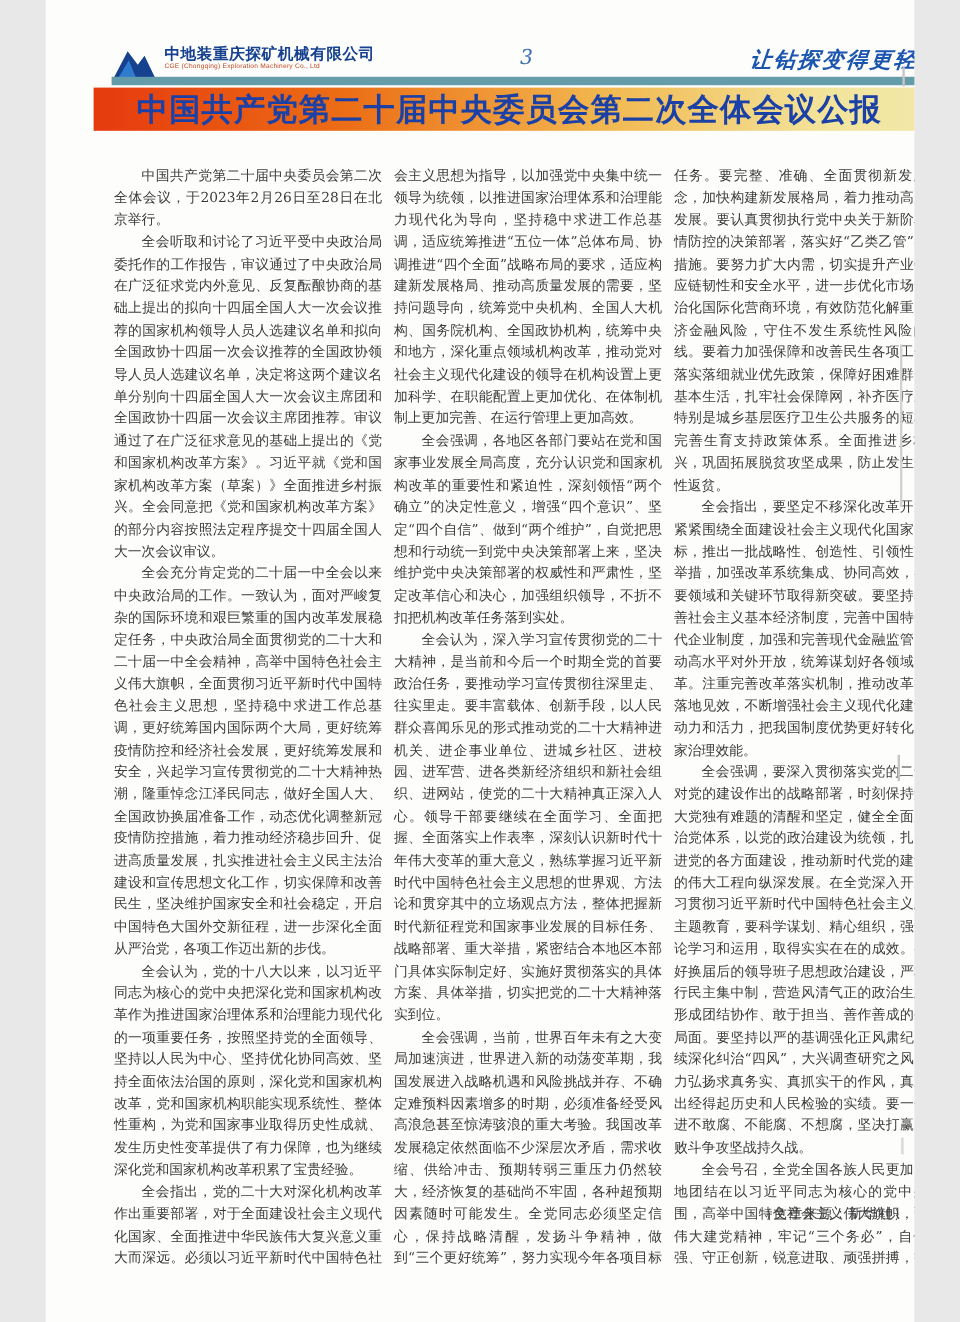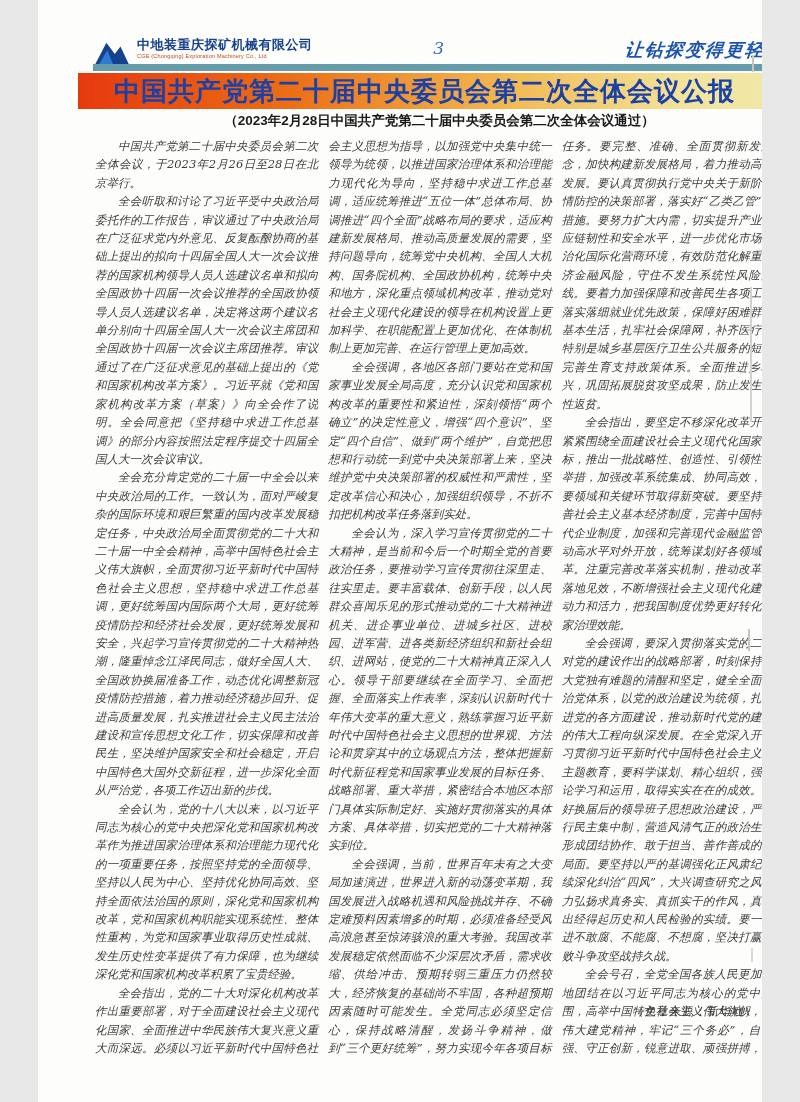--- a/index.html
+++ b/index.html
@@ -52,21 +52,21 @@
     font-family:"Liberation Sans", sans-serif;font-weight:bold;
     font-size:13.5px;color:#1a1a1a;
   }
   
   .article-body{
     position:absolute;top:137px;left:57px;width:690px;height:922px;
     column-count:3;column-gap:10px;
     font-size:11.5px;line-height:18.4px;color:#3b3b3b;
     text-align:justify;
   }
-  .body-para{margin:0;text-indent:2em;word-break:break-all;font-style:italic;}
+  .body-para{margin:0;text-indent:2em;word-break:break-all;}
   .article-source{
     position:absolute;left:57px;width:690px;top:1062px;height:0;
   }
   .source-text{
     position:absolute;right:28px;top:-58px;
     font-size:11.5px;color:#3b3b3b;letter-spacing:1px;
   }
   
   .edge-mark{position:absolute;background:#c6c6c6;}
   .edge-mark.m1{right:8px;top:56px;width:2px;height:16px;}
@@ -93,25 +93,24 @@
     <div class="page-number">3</div>
     <div class="slogan">让钻探变得更轻松</div>
   </div>
 
   <div class="teal-bar"></div>
 
   <div class="title-banner">
     <span class="article-title">中国共产党第二十届中央委员会第二次全体会议公报</span>
   </div>
 
-  <div class="article-subtitle">（2023年2月28日中国共产党第二十届中央委员会第二次全体会议通过）</div>
 
   <div class="article-body">
       <p class="body-para">中国共产党第二十届中央委员会第二次全体会议，于2023年2月26日至28日在北京举行。</p>
-      <p class="body-para">全会听取和讨论了习近平受中央政治局委托作的工作报告，审议通过了中央政治局在广泛征求党内外意见、反复酝酿协商的基础上提出的拟向十四届全国人大一次会议推荐的国家机构领导人员人选建议名单和拟向全国政协十四届一次会议推荐的全国政协领导人员人选建议名单，决定将这两个建议名单分别向十四届全国人大一次会议主席团和全国政协十四届一次会议主席团推荐。审议通过了在广泛征求意见的基础上提出的《党和国家机构改革方案》。习近平就《党和国家机构改革方案（草案）》向全会作了说明。全会同意把《坚持稳中求进工作总基调》的部分内容按照法定程序提交十四届全国人大一次会议审议。</p>
+      <p class="body-para">全会听取和讨论了习近平受中央政治局委托作的工作报告，审议通过了中央政治局在广泛征求党内外意见、反复酝酿协商的基础上提出的拟向十四届全国人大一次会议推荐的国家机构领导人员人选建议名单和拟向全国政协十四届一次会议推荐的全国政协领导人员人选建议名单，决定将这两个建议名单分别向十四届全国人大一次会议主席团和全国政协十四届一次会议主席团推荐。审议通过了在广泛征求意见的基础上提出的《党和国家机构改革方案》。习近平就《党和国家机构改革方案（草案）》全面推进乡村振兴。全会同意把《党和国家机构改革方案》的部分内容按照法定程序提交十四届全国人大一次会议审议。</p>
       <p class="body-para">全会充分肯定党的二十届一中全会以来中央政治局的工作。一致认为，面对严峻复杂的国际环境和艰巨繁重的国内改革发展稳定任务，中央政治局全面贯彻党的二十大和二十届一中全会精神，高举中国特色社会主义伟大旗帜，全面贯彻习近平新时代中国特色社会主义思想，坚持稳中求进工作总基调，更好统筹国内国际两个大局，更好统筹疫情防控和经济社会发展，更好统筹发展和安全，兴起学习宣传贯彻党的二十大精神热潮，隆重悼念江泽民同志，做好全国人大、全国政协换届准备工作，动态优化调整新冠疫情防控措施，着力推动经济稳步回升、促进高质量发展，扎实推进社会主义民主法治建设和宣传思想文化工作，切实保障和改善民生，坚决维护国家安全和社会稳定，开启中国特色大国外交新征程，进一步深化全面从严治党，各项工作迈出新的步伐。</p>
       <p class="body-para">全会认为，党的十八大以来，以习近平同志为核心的党中央把深化党和国家机构改革作为推进国家治理体系和治理能力现代化的一项重要任务，按照坚持党的全面领导、坚持以人民为中心、坚持优化协同高效、坚持全面依法治国的原则，深化党和国家机构改革，党和国家机构职能实现系统性、整体性重构，为党和国家事业取得历史性成就、发生历史性变革提供了有力保障，也为继续深化党和国家机构改革积累了宝贵经验。</p>
       <p class="body-para">全会指出，党的二十大对深化机构改革作出重要部署，对于全面建设社会主义现代化国家、全面推进中华民族伟大复兴意义重大而深远。必须以习近平新时代中国特色社会主义思想为指导，以加强党中央集中统一领导为统领，以推进国家治理体系和治理能力现代化为导向，坚持稳中求进工作总基调，适应统筹推进“五位一体”总体布局、协调推进“四个全面”战略布局的要求，适应构建新发展格局、推动高质量发展的需要，坚持问题导向，统筹党中央机构、全国人大机构、国务院机构、全国政协机构，统筹中央和地方，深化重点领域机构改革，推动党对社会主义现代化建设的领导在机构设置上更加科学、在职能配置上更加优化、在体制机制上更加完善、在运行管理上更加高效。</p>
       <p class="body-para">全会强调，各地区各部门要站在党和国家事业发展全局高度，充分认识党和国家机构改革的重要性和紧迫性，深刻领悟“两个确立”的决定性意义，增强“四个意识”、坚定“四个自信”、做到“两个维护”，自觉把思想和行动统一到党中央决策部署上来，坚决维护党中央决策部署的权威性和严肃性，坚定改革信心和决心，加强组织领导，不折不扣把机构改革任务落到实处。</p>
       <p class="body-para">全会认为，深入学习宣传贯彻党的二十大精神，是当前和今后一个时期全党的首要政治任务，要推动学习宣传贯彻往深里走、往实里走。要丰富载体、创新手段，以人民群众喜闻乐见的形式推动党的二十大精神进机关、进企事业单位、进城乡社区、进校园、进军营、进各类新经济组织和新社会组织、进网站，使党的二十大精神真正深入人心。领导干部要继续在全面学习、全面把握、全面落实上作表率，深刻认识新时代十年伟大变革的重大意义，熟练掌握习近平新时代中国特色社会主义思想的世界观、方法论和贯穿其中的立场观点方法，整体把握新时代新征程党和国家事业发展的目标任务、战略部署、重大举措，紧密结合本地区本部门具体实际制定好、实施好贯彻落实的具体方案、具体举措，切实把党的二十大精神落实到位。</p>
       <p class="body-para">全会强调，当前，世界百年未有之大变局加速演进，世界进入新的动荡变革期，我国发展进入战略机遇和风险挑战并存、不确定难预料因素增多的时期，必须准备经受风高浪急甚至惊涛骇浪的重大考验。我国改革发展稳定依然面临不少深层次矛盾，需求收缩、供给冲击、预期转弱三重压力仍然较大，经济恢复的基础尚不牢固，各种超预期因素随时可能发生。全党同志必须坚定信心，保持战略清醒，发扬斗争精神，做到“三个更好统筹”，努力实现今年各项目标任务。要完整、准确、全面贯彻新发展理念，加快构建新发展格局，着力推动高质量发展。要认真贯彻执行党中央关于新阶段疫情防控的决策部署，落实好“乙类乙管”各项措施。要努力扩大内需，切实提升产业链供应链韧性和安全水平，进一步优化市场化法治化国际化营商环境，有效防范化解重大经济金融风险，守住不发生系统性风险的底线。要着力加强保障和改善民生各项工作，落实落细就业优先政策，保障好困难群众的基本生活，扎牢社会保障网，补齐医疗卫生特别是城乡基层医疗卫生公共服务的短板，完善生育支持政策体系。全面推进乡村振兴，巩固拓展脱贫攻坚成果，防止发生规模性返贫。</p>
       <p class="body-para">全会指出，要坚定不移深化改革开放，紧紧围绕全面建设社会主义现代化国家的目标，推出一批战略性、创造性、引领性改革举措，加强改革系统集成、协同高效，在重要领域和关键环节取得新突破。要坚持和完善社会主义基本经济制度，完善中国特色现代企业制度，加强和完善现代金融监管，推动高水平对外开放，统筹谋划好各领域的改革。注重完善改革落实机制，推动改革举措落地见效，不断增强社会主义现代化建设的动力和活力，把我国制度优势更好转化为国家治理效能。</p>
       <p class="body-para">全会强调，要深入贯彻落实党的二十大对党的建设作出的战略部署，时刻保持解决大党独有难题的清醒和坚定，健全全面从严治党体系，以党的政治建设为统领，扎实推进党的各方面建设，推动新时代党的建设新的伟大工程向纵深发展。在全党深入开展学习贯彻习近平新时代中国特色社会主义思想主题教育，要科学谋划、精心组织，强化理论学习和运用，取得实实在在的成效。要抓好换届后的领导班子思想政治建设，严格执行民主集中制，营造风清气正的政治生态，形成团结协作、敢于担当、善作善成的生动局面。要坚持以严的基调强化正风肃纪，持续深化纠治“四风”，大兴调查研究之风，大力弘扬求真务实、真抓实干的作风，真正做出经得起历史和人民检验的实绩。要一体推进不敢腐、不能腐、不想腐，坚决打赢反腐败斗争攻坚战持久战。</p>
       <p class="body-para">全会号召，全党全国各族人民更加紧密地团结在以习近平同志为核心的党中央周围，高举中国特色社会主义伟大旗帜，弘扬伟大建党精神，牢记“三个务必”，自信自强、守正创新，锐意进取、顽强拼搏，扎实推进中国式现代化建设，为实现党的二十大确定的目标任务而共同奋斗。</p>
     </div>

